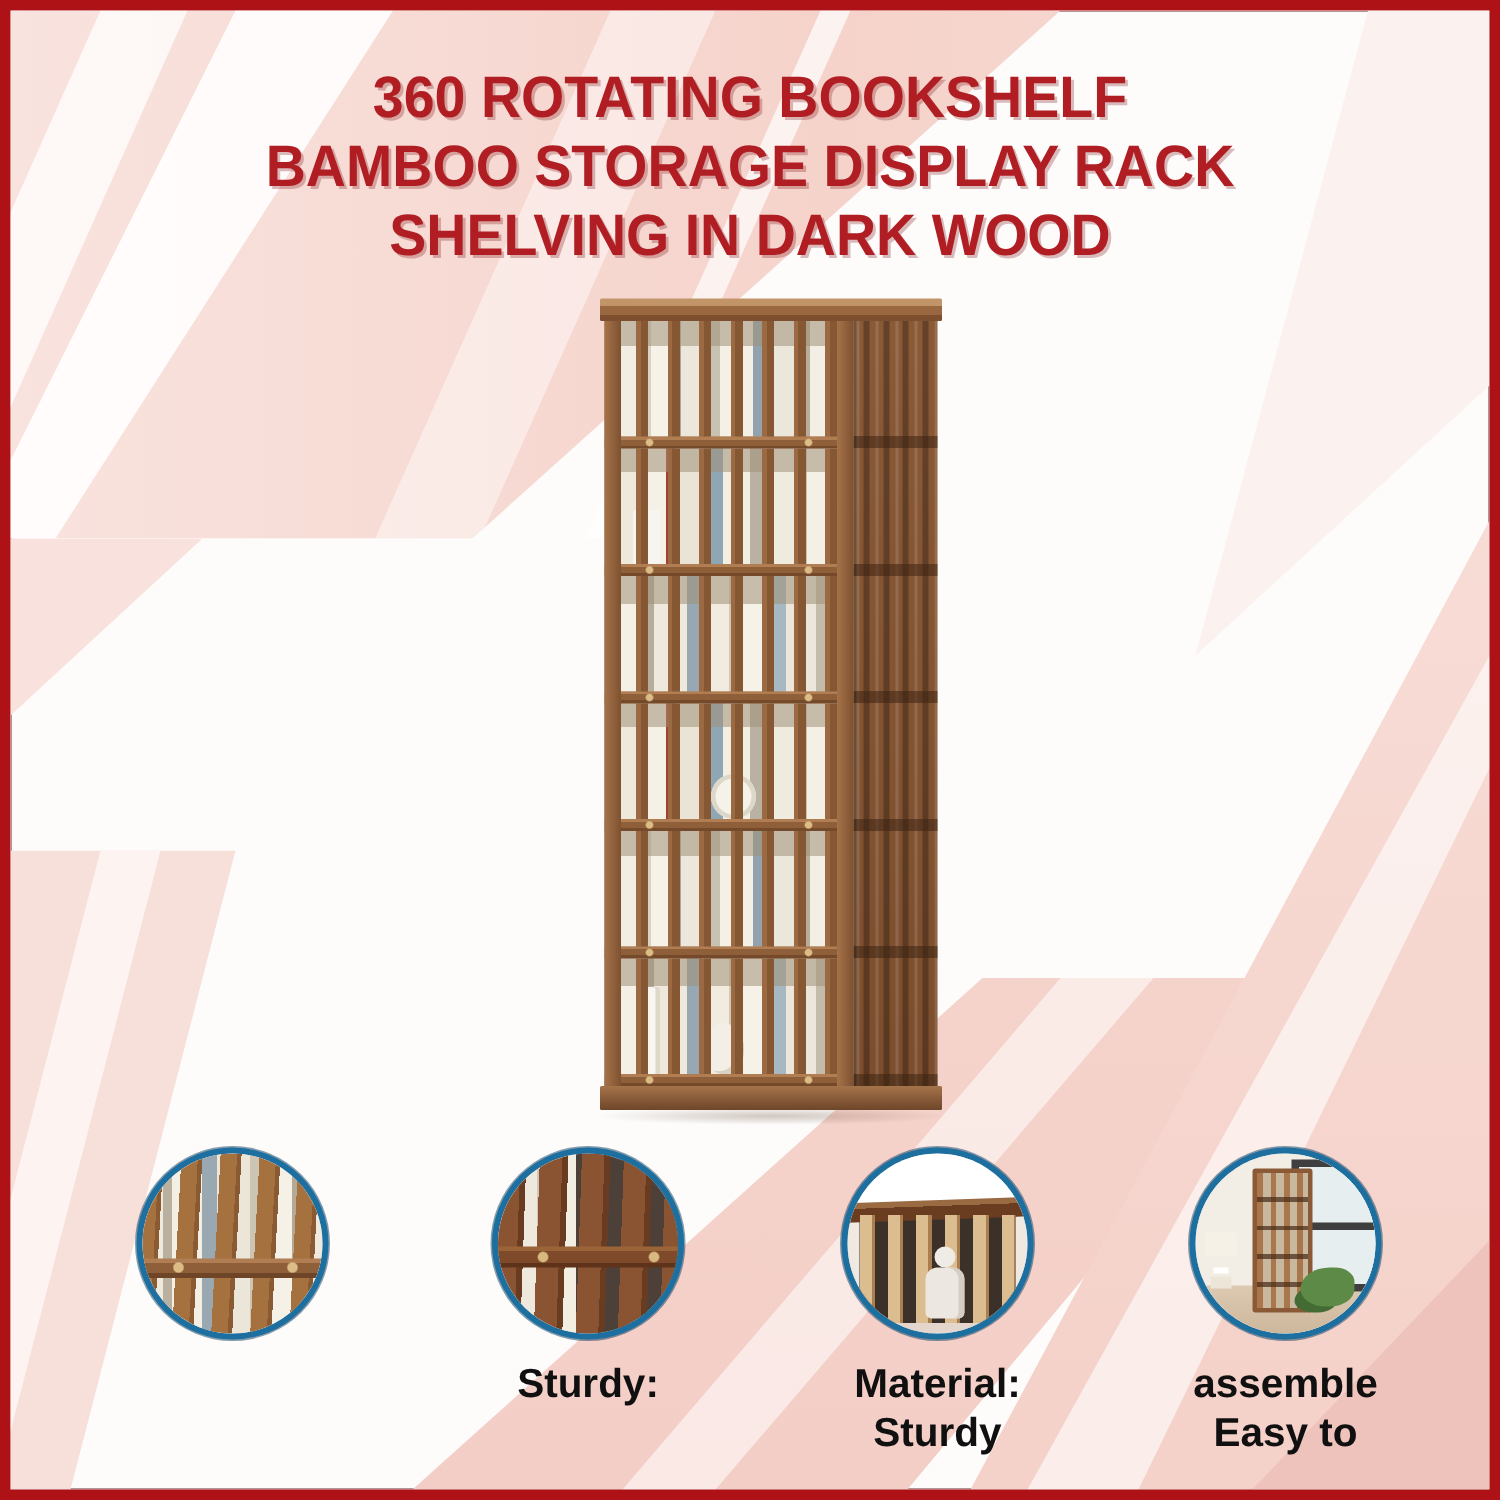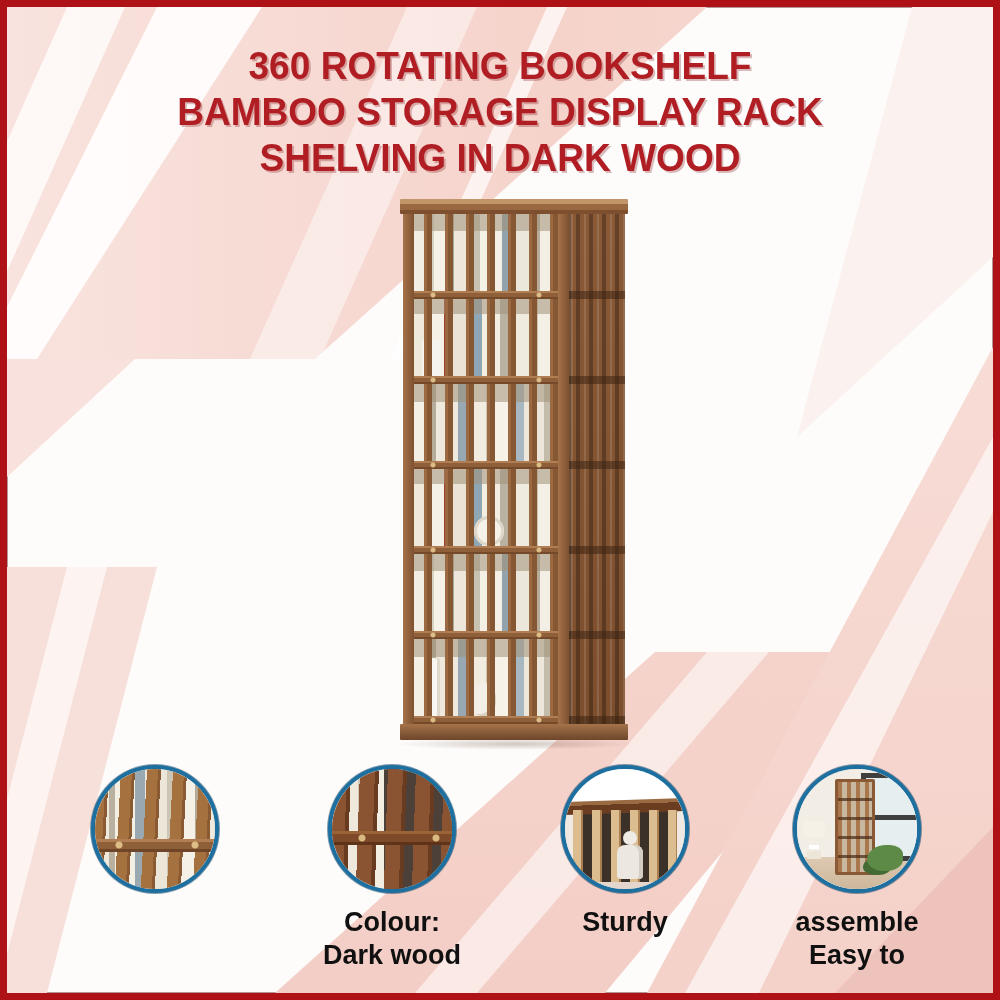--- a/index.html
+++ b/index.html
@@ -191,37 +191,37 @@
 
   <div class="feature" style="left:285px">
     <div class="circle">
       <div class="thumb">
         <div class="t2-bg"></div>
         <div class="t2-slats"></div>
         <div class="t2-rail"></div>
       </div>
     </div>
     <div class="label">
-      <div>Colour:</div>
-      <div>Dark wood</div>
+      <div>Sturdy:</div>
     </div>
   </div>
 
   <div class="feature" style="left:518px">
     <div class="circle">
       <div class="thumb">
         <div class="t3-wall"></div>
         <div class="t3-int"></div>
         <div class="t3-cap"></div>
         <div class="t3-slats"></div>
         <div class="t3-head"></div>
         <div class="t3-bodyfig"></div>
       </div>
     </div>
     <div class="label">
+      <div>Material:</div>
       <div>Sturdy</div>
     </div>
   </div>
 
   <div class="feature" style="left:750px">
     <div class="circle">
       <div class="thumb">
         <div class="t4-wall"></div>
         <div class="t4-floor"></div>
         <div class="t4-win"></div>

